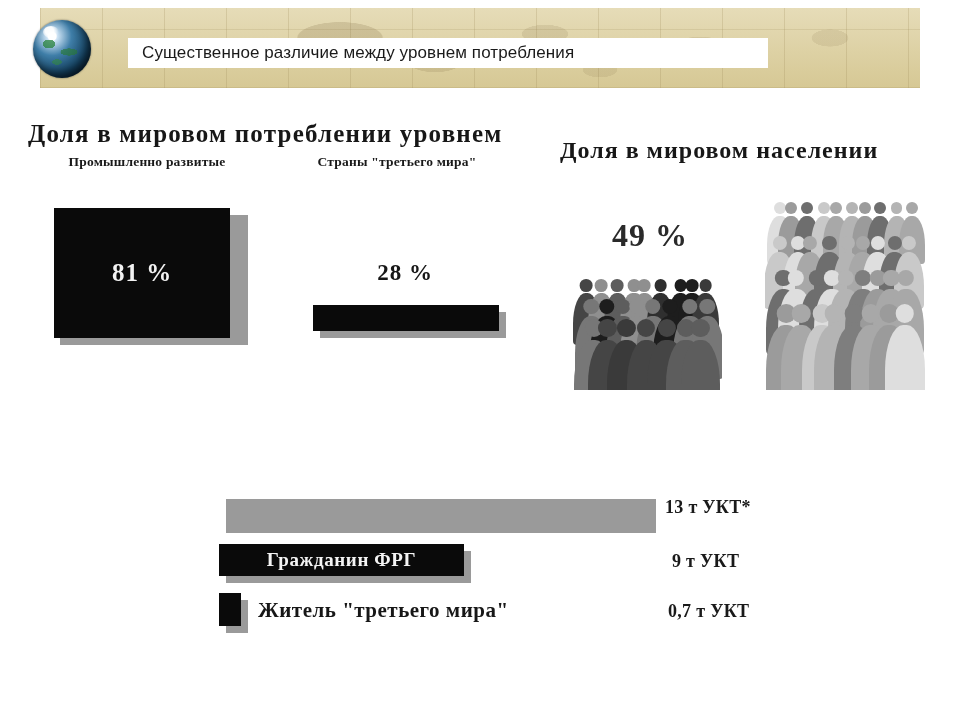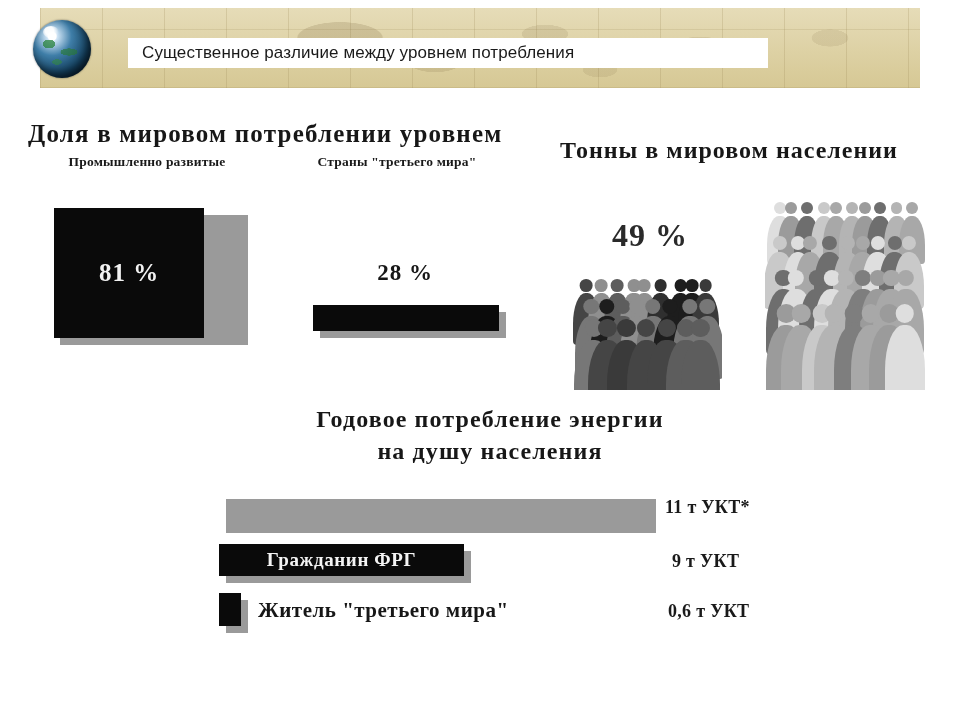--- a/index.html
+++ b/index.html
@@ -152,21 +152,21 @@
     left: 60px;
     top: 120px;
     width: 188px;
     height: 130px;
     background: #9a9a9a;
   }
   .bar81 {
     position: absolute;
     left: 54px;
     top: 113px;
-    width: 150px;
+    width: 176px;
     height: 130px;
     background: #0a0a0a;
     color: #f2f2f2;
     display: flex;
     align-items: center;
     justify-content: center;
     font-size: 25px;
     font-weight: bold;
     letter-spacing: 1px;
   }
@@ -339,21 +339,21 @@
     <div>Страны "третьего мира"</div>
   </div>
 
   <div class="bar81-shadow"></div>
   <div class="serif bar81">81 %</div>
 
   <div class="serif label19">28 %</div>
   <div class="bar19-shadow"></div>
   <div class="bar19"></div>
 
-  <div class="serif pop-heading">Тонны в мировом населении</div>
+  <div class="serif pop-heading">Доля в мировом населении</div>
 
   <div class="serif pct25">49 %</div>
   <div class="serif pct75">75 %</div>
 
   <div class="crowd crowd-dark" id="crowd-dark">
       <div class="person" style="left: 0.582336px; width: 27.72px; height: 66px; bottom: 45px;">
         <div class="head" style="width: 12.7512px; height: 12.7512px; background: rgb(69, 69, 69);"></div>
         <div class="body" style="height: 51.5856px; background: rgb(69, 69, 69);"></div>
       </div>
       <div class="person" style="left: 15.5388px; width: 27.72px; height: 66px; bottom: 45px;">
@@ -589,30 +589,26 @@
       <div class="person" style="left: 104.029px; width: 40.32px; height: 96px; bottom: -10px;">
         <div class="head" style="width: 18.5472px; height: 18.5472px; background: rgb(155, 155, 155);"></div>
         <div class="body" style="height: 75.0336px; background: rgb(155, 155, 155);"></div>
       </div>
       <div class="person" style="left: 119.625px; width: 40.32px; height: 96px; bottom: -10px;">
         <div class="head" style="width: 18.5472px; height: 18.5472px; background: rgb(222, 222, 222);"></div>
         <div class="body" style="height: 75.0336px; background: rgb(222, 222, 222);"></div>
       </div>
     </div>
 
-  <div class="serif percap-heading">
-    <div>Годовое потребление энергии</div>
-    <div>на душу населения</div>
-  </div>
 
   <div class="rowbar-shadow" style="left:226px; top:404px; width:430px; height:34px;"></div>
-  <div class="serif rowvalue" style="left:665px; top:402px;">11 т УКТ*</div>
+  <div class="serif rowvalue" style="left:665px; top:402px;">13 т УКТ*</div>
 
   <div class="rowbar-shadow" style="left:226px; top:456px; width:245px; height:32px;"></div>
   <div class="serif rowbar small-txt" style="left:219px; top:449px; width:245px; height:32px;">Гражданин ФРГ</div>
   <div class="serif rowvalue" style="left:672px; top:456px;">9 т УКТ</div>
 
   <div class="rowbar-shadow" style="left:226px; top:505px; width:22px; height:33px;"></div>
   <div class="rowbar" style="left:219px; top:498px; width:22px; height:33px;"></div>
   <div class="serif rowlabel-outside" style="left:258px; top:503px;">Житель "третьего мира"</div>
-  <div class="serif rowvalue" style="left:668px; top:506px;">0,6 т УКТ</div>
+  <div class="serif rowvalue" style="left:668px; top:506px;">0,7 т УКТ</div>
 
 </div>
 
 </body></html>

